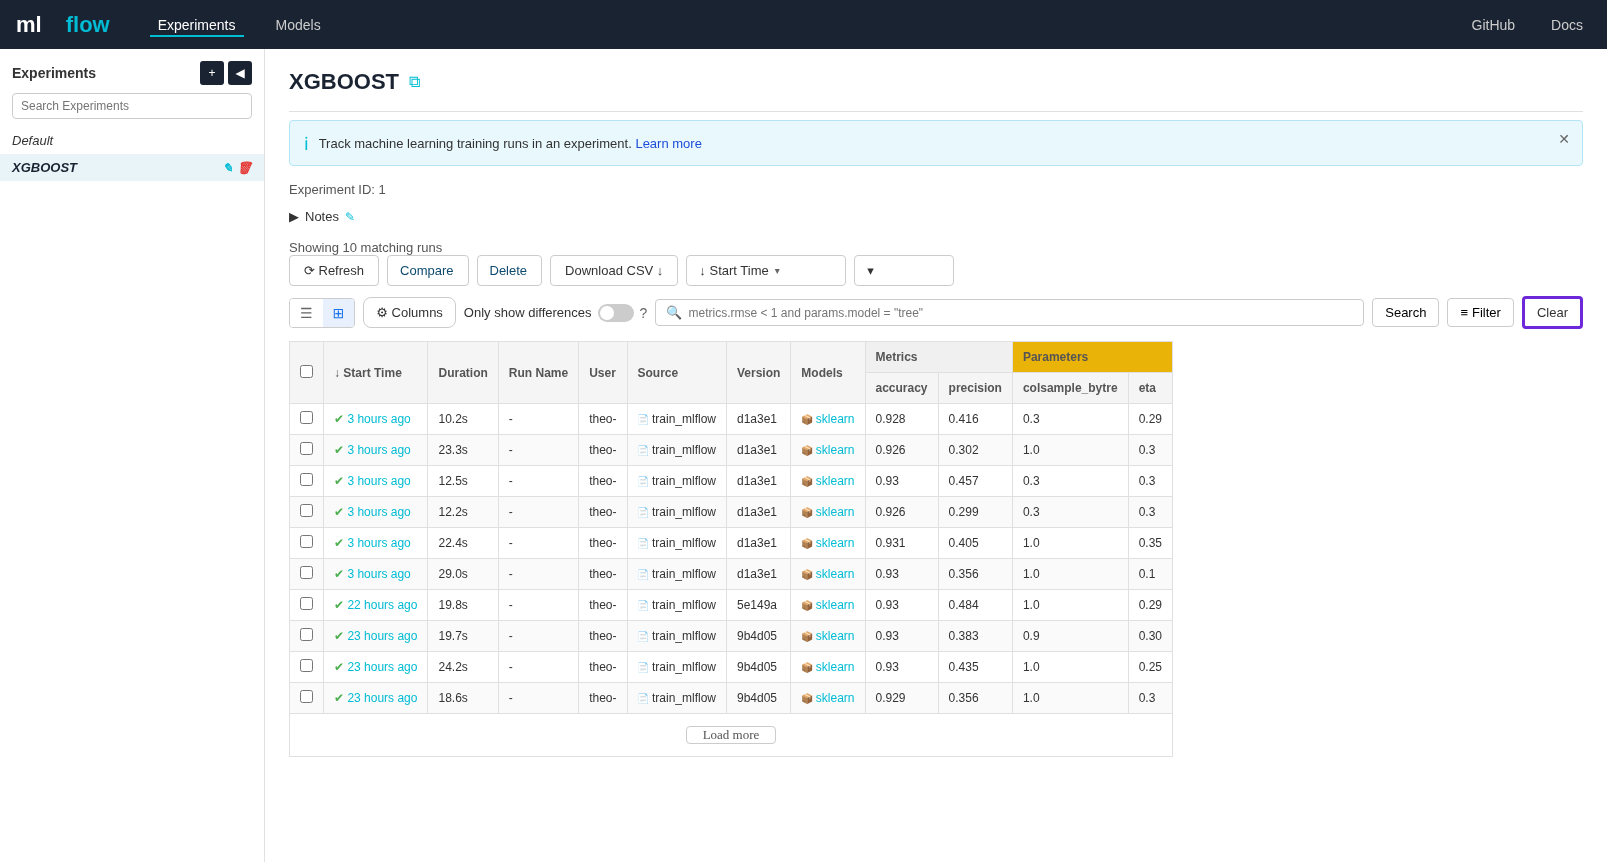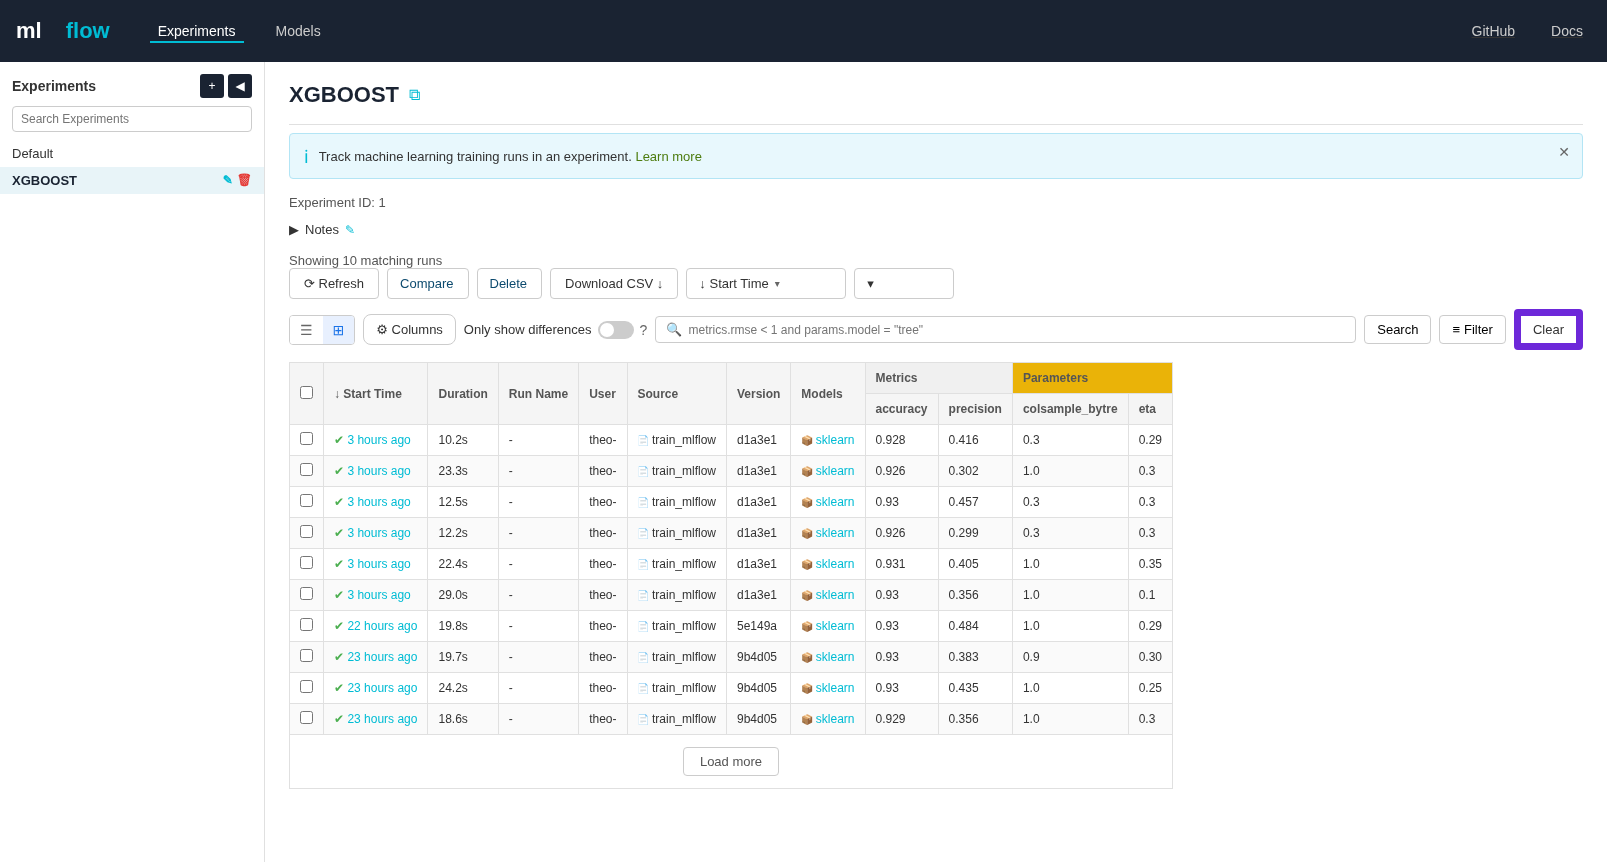--- a/index.html
+++ b/index.html
@@ -1,42 +1,42 @@
 <!DOCTYPE html>
 <html><head>
   <meta charset="utf-8">
   <style>
     * { box-sizing: border-box; margin: 0; padding: 0; }
     body { font-family: -apple-system, BlinkMacSystemFont, 'Segoe UI', sans-serif; font-size: 13px; background: #f5f5f5; color: #333; }
 
     
     .top-nav {
       background: #1a2332;
-      height: 62px;
+      height: 49px;
       display: flex;
       align-items: center;
       padding: 0 16px;
       gap: 24px;
     }
     .nav-logo { display: flex; align-items: center; margin-right: 16px; }
     .nav-logo .ml { color: white; font-size: 22px; font-weight: 700; }
     .nav-logo .flow { color: #00bcd4; font-size: 22px; font-weight: 700; padding-left: 24px; }
     .nav-link {
       color: #ccc;
       text-decoration: none;
       font-size: 14px;
       padding: 4px 8px;
       cursor: pointer;
     }
     .nav-link.active {
       color: white;
       border-bottom: 2px solid #00bcd4;
       padding-bottom: 2px;
     }
-    .nav-right { margin-left: auto; display: flex; gap: 20px; text-decoration: underline; }
+    .nav-right { margin-left: auto; display: flex; gap: 20px; }
     .nav-right a { color: #ccc; font-size: 14px; text-decoration: none; cursor: pointer; }
 
     
     .app-body { display: flex; height: calc(100vh - 48px); }
 
     
     .sidebar {
       width: 265px;
       background: white;
       border-right: 1px solid #e0e0e0;
@@ -75,26 +75,27 @@
       width: 100%;
       padding: 5px 8px;
       border: 1px solid #ccc;
       border-radius: 4px;
       font-size: 12px;
       color: #999;
       outline: none;
     }
     .sidebar-item {
       display: flex;
-      align-items: flex-start;
+      align-items: center;
       justify-content: space-between;
       padding: 6px 12px;
       cursor: pointer;
       font-size: 13px;
       color: #333;
+      font-style: italic;
     }
     .sidebar-item.active { background: #e8f4f8; font-weight: 600; color: #1a2332; }
     .sidebar-item-name { flex: 1; }
     .sidebar-item-actions { display: flex; gap: 4px; opacity: 0; }
     .sidebar-item:hover .sidebar-item-actions,
     .sidebar-item.active .sidebar-item-actions { opacity: 1; }
     .sidebar-item-actions span { color: #00bcd4; cursor: pointer; font-size: 12px; }
     .sidebar-item-actions .del { color: #e53935; }
 
     
@@ -130,21 +131,21 @@
       border-radius: 4px;
       padding: 10px 14px;
       display: flex;
       align-items: center;
       gap: 10px;
       margin-bottom: 16px;
       position: relative;
     }
     .info-banner .info-icon { color: #00bcd4; font-size: 18px; }
     .info-banner .info-text { font-size: 13px; color: #333; }
-    .info-banner .learn-more { color: #4d7c0f; text-decoration: none; cursor: pointer; }
+    .info-banner .learn-more { color: #1d4ed8; text-decoration: none; cursor: pointer; }
     .info-banner .close-btn {
       position: absolute;
       right: 12px;
       top: 10px;
       background: none;
       border: none;
       cursor: pointer;
       color: #666;
       font-size: 14px;
     }
@@ -316,21 +317,21 @@
       border-radius: 4px;
       cursor: pointer;
       font-size: 13px;
       display: flex;
       align-items: center;
       gap: 4px;
     }
     .clear-btn {
       padding: 6px 12px;
       background: white;
-      border: 7px solid #6d28d9;
+      border: 3px solid #6d28d9;
       border-radius: 4px;
       cursor: pointer;
       font-size: 13px;
       color: #333;
     }
 
     
     .runs-table {
       width: 100%;
       border-collapse: collapse;
@@ -369,27 +370,28 @@
 
     .link-cell { color: #00bcd4; cursor: pointer; text-decoration: none; }
     .checkbox-cell { width: 30px; text-align: center; }
 
     
     .load-more-row td {
       text-align: center;
       padding: 12px;
     }
     .load-more-btn {
-      padding: 6px 16px;
+      padding: 0 16px;
       background: white;
       border: 1px solid #ccc;
       border-radius: 4px;
       cursor: pointer;
       font-size: 13px;
       color: #555;
+      font-family: Liberation Serif, serif;
     }
 
     
     hr.page-divider {
       border: none;
       border-top: 1px solid #e0e0e0;
       margin: 8px 0;
     }
   </style>
 </head>

